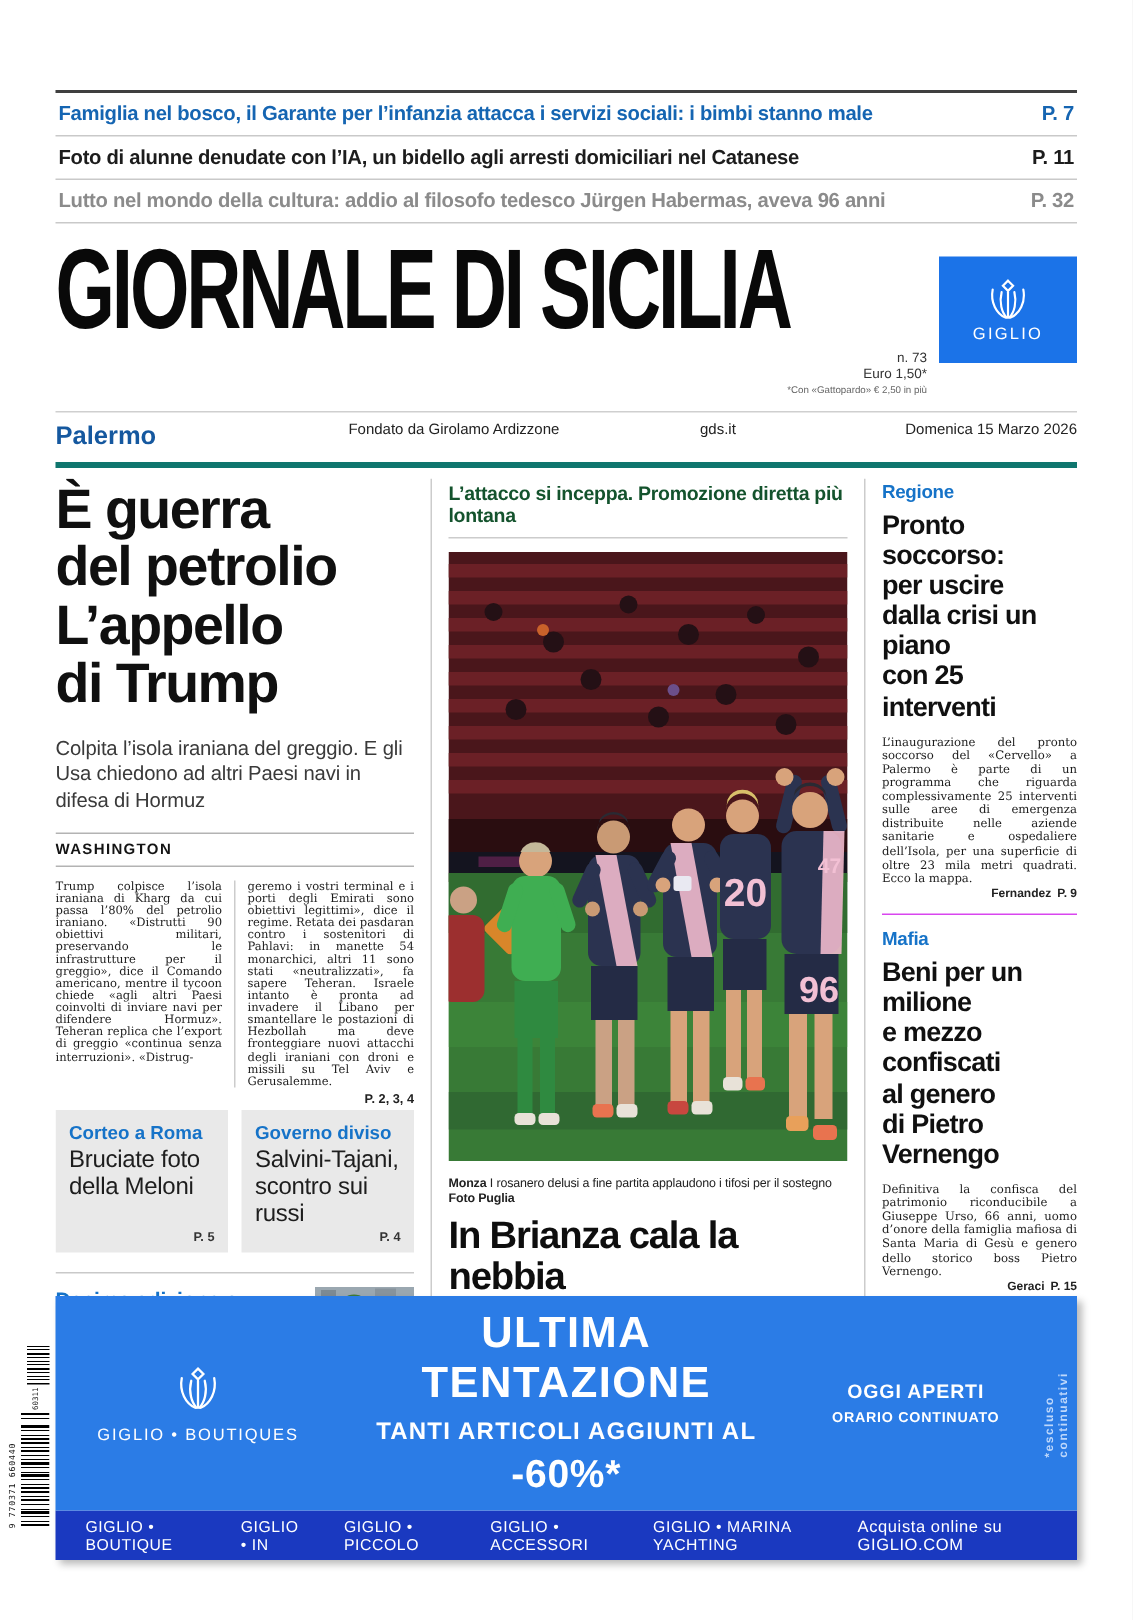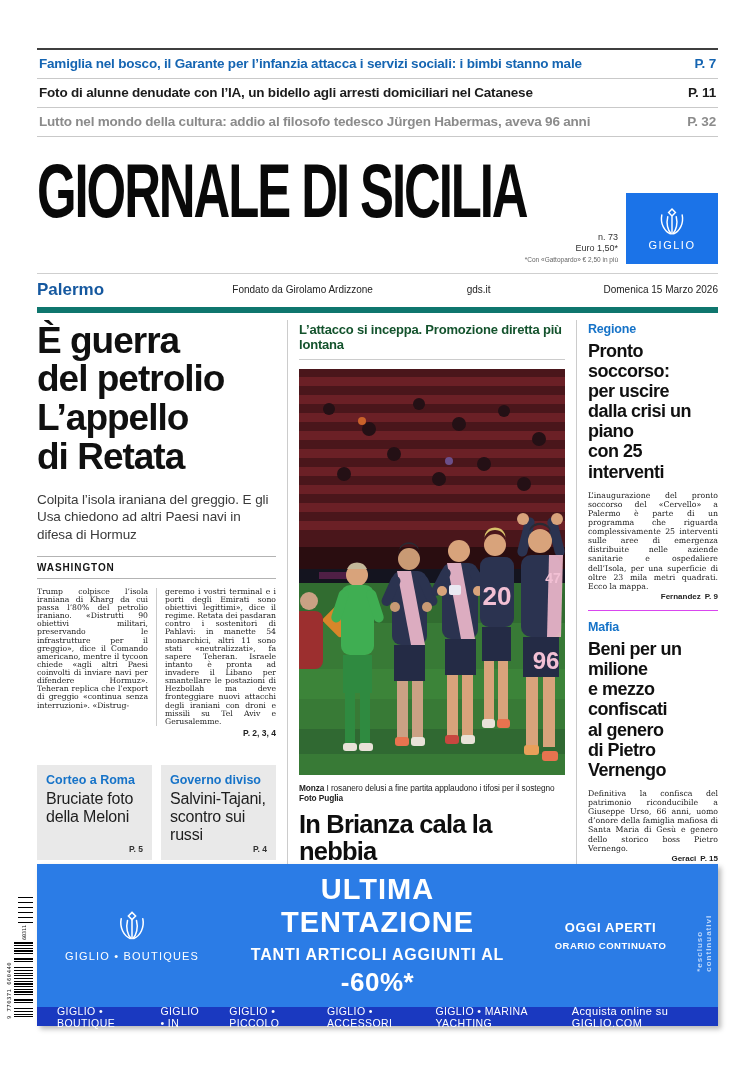--- a/index.html
+++ b/index.html
@@ -1,41 +1,41 @@
 <!DOCTYPE html>
 <html><head>
 <meta charset="utf-8">
 <style>
   * { margin:0; padding:0; box-sizing:border-box; }
   html,body { background:#f2f2f2; }
   body { width:755px; height:1080px; font-family:"Liberation Sans", sans-serif; }
-  .page { position:relative; width:755px; height:1080px; background:#fff; overflow:hidden; padding:4px 37px; }
+  .page { position:relative; width:755px; height:1080px; background:#fff; overflow:hidden; padding:16px 37px; }
 
   
   .topstrip { margin-top:44px; border-top:2px solid #3f3f3f; }
   .strip-row { display:flex; justify-content:space-between; align-items:baseline; padding:6px 2px 7px 2px; border-bottom:1px solid #c9c9c9; font-size:13.5px; font-weight:700; letter-spacing:-0.2px; }
   .strip-row .pg { font-weight:700; margin-left:14px; white-space:nowrap; }
   .c-blue  { color:#1565b2; }
   .c-black { color:#1c1c1c; }
   .c-gray  { color:#8b8b8b; }
 
   
-  .masthead { display:flex; align-items:flex-end; margin-top:11px; }
+  .masthead { display:flex; align-items:center; }
   .mast-left { flex:1; }
   .mast-title-wrap { height:78px; overflow:visible; }
   .mast-title { font-size:61px; font-weight:700; color:#090909; letter-spacing:-2.5px; white-space:nowrap; transform:scale(0.835,1.24); transform-origin:left top; }
   .mast-small { text-align:right; margin-top:6px; padding-right:8px; line-height:1.25; }
   .mast-small .anno { font-size:10px; font-weight:700; color:#111; }
   .mast-small .num, .mast-small .euro { font-size:9px; color:#333; }
   .mast-small .nota { font-size:6.5px; color:#666; margin-top:1px; }
   .giglio-box { width:92px; height:71px; background:#1b73e8; color:#fff; display:flex; flex-direction:column; align-items:center; justify-content:center; gap:3px; flex:none; }
   .giglio-box .glabel { font-size:11px; letter-spacing:1.5px; }
 
   
-  .dateline { margin-top:9px; border-top:1px solid #cfcfcf; border-bottom:6px solid #0f766e; padding:6px 0 7px; display:flex; align-items:center; }
+  .dateline { margin-top:9px; border-top:1px solid #cfcfcf; border-bottom:4px solid #0f766e; padding:6px 0 7px; display:flex; align-items:flex-start; }
   .dateline .city { font-size:17px; font-weight:700; color:#15589f; width:160px; }
   .dateline .founder { flex:1.5; text-align:center; font-size:10px; color:#222; }
   .dateline .site { flex:1; text-align:center; font-size:10px; color:#222; }
   .dateline .date { flex:1.2; text-align:right; font-size:10px; color:#222; }
 
   
   .main { display:grid; grid-template-columns:250px 290px 1fr; margin-top:7px; height:566px; overflow:hidden; }
   .col-left { padding-right:11px; }
   .col-mid { border-left:1px solid #ccc; border-right:1px solid #ccc; padding:0 11px; }
   .col-right { padding-left:11px; }
@@ -45,21 +45,21 @@
   
   .lead-h1 { font-size:37px; line-height:1.05; font-weight:700; letter-spacing:-1px; color:#101010; margin-top:2px; }
   .lead-deck { font-size:13.5px; line-height:1.28; color:#3a3a3a; margin-top:14px; letter-spacing:-0.1px; }
   .sect-label { margin-top:13px; border-top:1px solid #b3b3b3; border-bottom:1px solid #b3b3b3; padding:5px 0 5px; font-size:10px; font-weight:700; letter-spacing:0.9px; color:#141414; }
   .bodycols { display:flex; margin-top:9px; }
   .bodycols .bc { flex:1; font-family:"DejaVu Serif", serif; font-size:7.7px; line-height:1.055; color:#1b1b1b; text-align:justify; }
   .bodycols .bc1 { padding-right:8px; }
   .bodycols .bc2 { border-left:1px solid #ccc; padding-left:8px; }
   .lead-pages { text-align:right; font-size:8.5px; font-weight:700; color:#222; margin-top:2px; }
 
-  .boxes { display:flex; gap:9px; margin-top:27px; }
+  .boxes { display:flex; gap:9px; margin-top:3px; }
   .gbox { flex:1; background:#e9e9e9; padding:8px 9px 6px; min-height:83px; display:flex; flex-direction:column; }
   .gbox .bk { font-size:12.5px; font-weight:700; color:#1673c8; }
   .gbox .bt { font-size:16px; line-height:1.13; color:#1d1d1d; margin-top:3px; letter-spacing:-0.2px; }
   .gbox .bp { margin-top:auto; text-align:right; font-size:8.5px; font-weight:700; color:#333; }
 
   .strapapa { border-top:1px solid #c9c9c9; margin-top:13px; padding-top:9px; display:flex; gap:9px; }
   .sp-text { flex:1; }
   .sp-kicker { font-size:14px; font-weight:700; color:#1673c8; }
   .sp-thumb { flex:none; }
 
@@ -86,21 +86,21 @@
   .ad-brand { width:190px; text-align:center; }
   .ad-brand .btxt { font-size:11px; letter-spacing:1.2px; margin-top:5px; }
   .ad-center { flex:1; text-align:center; }
   .ad-title { font-size:29px; font-weight:700; letter-spacing:1px; }
   .ad-line2 { font-size:16px; font-weight:700; letter-spacing:0.8px; margin-top:7px; }
   .ad-disc { font-size:26px; font-weight:700; margin-top:3px; letter-spacing:0.5px; }
   .ad-right { width:165px; text-align:center; margin-right:25px; }
   .ad-right .r1 { font-size:13px; font-weight:700; letter-spacing:0.6px; }
   .ad-right .r2 { font-size:9.5px; font-weight:700; letter-spacing:0.5px; margin-top:5px; }
   .ad-vert { position:absolute; right:5px; top:50%; transform:translateY(-50%) rotate(180deg); writing-mode:vertical-rl; font-size:8px; letter-spacing:1px; color:#bdd7fb; font-weight:700; }
-  .ad-strip { background:#1a39c0; height:19px; display:flex; align-items:center; padding:0 20px; gap:24px; color:#fff; font-size:10.5px; letter-spacing:0.4px; }
+  .ad-strip { background:#1a39c0; height:33px; display:flex; align-items:center; padding:0 20px; gap:24px; color:#fff; font-size:10.5px; letter-spacing:0.4px; }
   .ad-strip .online { margin-left:auto; font-size:11px; }
 
   
   .barcode { position:absolute; left:6px; top:897px; display:flex; align-items:stretch; gap:1px; }
   .bc-digits { writing-mode:vertical-rl; transform:rotate(180deg); font-family:"DejaVu Sans Mono", monospace; font-size:5.5px; color:#111; letter-spacing:0.5px; }
   .bc-col { display:flex; flex-direction:column; }
   .bc-top { writing-mode:vertical-rl; transform:rotate(180deg); font-family:"DejaVu Sans Mono", monospace; font-size:5px; color:#111; align-self:center; margin-bottom:1px; }
   .bc-bars { width:21px; height:78px; background:
       repeating-linear-gradient(to bottom, #000 0 1.6px, #fff 1.6px 3.1px, #000 3.1px 4px, #fff 4px 6.4px, #000 6.4px 7px, #fff 7px 8.2px);
       border:1px solid #fff; }
@@ -159,21 +159,21 @@
     <span class="site">gds.it</span>
     <span class="date">Domenica 15 Marzo 2026</span>
   </div>
 
   <div class="main">
 
     <div class="col-left">
       <div class="lead-h1 pre">È guerra
 del petrolio
 L’appello
-di Retata</div>
+di Trump</div>
       <div class="lead-deck">Colpita l’isola iraniana del greggio. E gli Usa chiedono ad altri Paesi navi in difesa di Hormuz</div>
       <div class="sect-label">WASHINGTON</div>
       <div class="bodycols">
         <div class="bc bc1">Trump colpisce l’isola iraniana di Kharg da cui passa l’80% del petrolio iraniano. «Distrutti 90 obiettivi militari, preservando le infrastrutture per il greggio», dice il Comando americano, mentre il tycoon chiede «agli altri Paesi coinvolti di inviare navi per difendere Hormuz». Teheran replica che l’export di greggio «continua senza interruzioni». «Distrug-</div>
         <div class="bc bc2">geremo i vostri terminal e i porti degli Emirati sono obiettivi legittimi», dice il regime. Retata dei pasdaran contro i sostenitori di Pahlavi: in manette 54 monarchici, altri 11 sono stati «neutralizzati», fa sapere Teheran. Israele intanto è pronta ad invadere il Libano per smantellare le postazioni di Hezbollah ma deve fronteggiare nuovi attacchi degli iraniani con droni e missili su Tel Aviv e Gerusalemme.</div>
       </div>
       <div class="lead-pages">P. 2, 3, 4</div>
 
       <div class="boxes">
         <div class="gbox">

